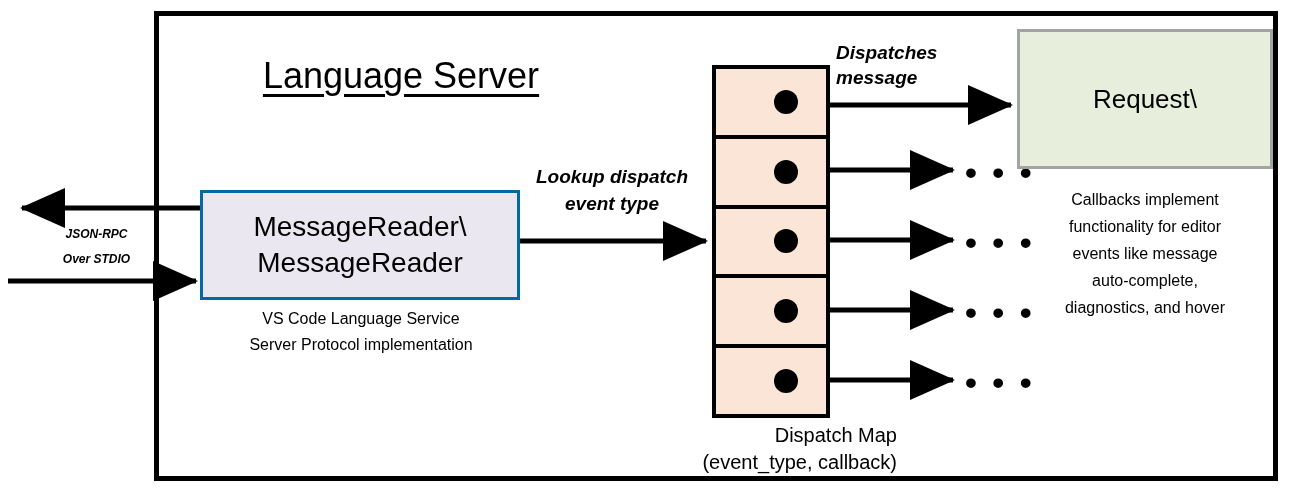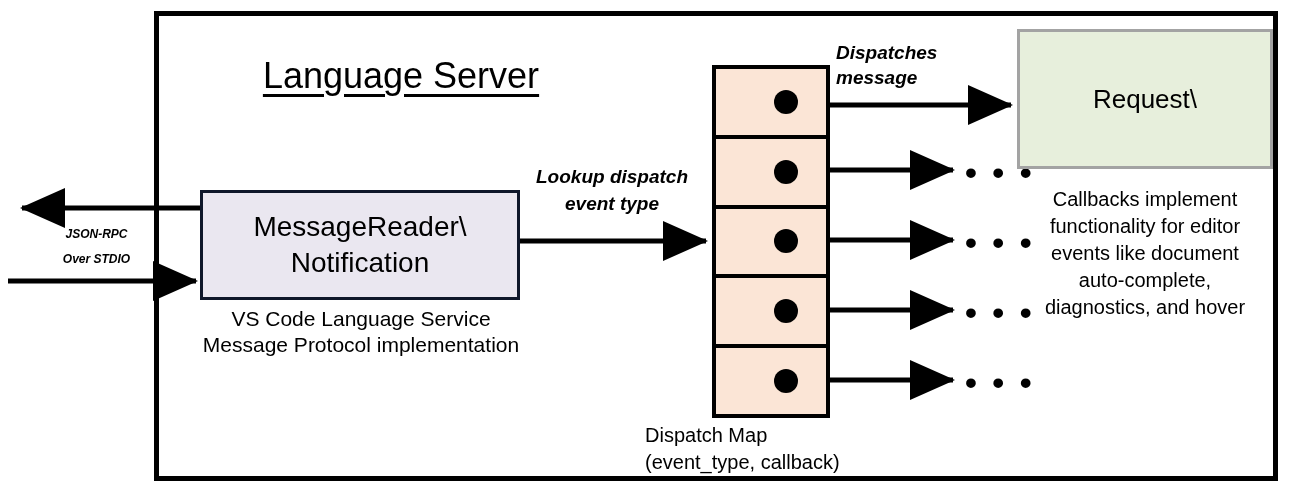--- a/index.html
+++ b/index.html
@@ -53,36 +53,36 @@
     text-align: center;
   }
 
   
   #reader-writer-box {
     left: 200px;
     top: 190px;
     width: 320px;
     height: 110px;
     background: #eae7f0;
-    border: 3px solid #0f172a;
+    border: 3px solid #0369a1;
     box-sizing: border-box;
     display: flex;
     align-items: center;
     justify-content: center;
   }
   #reader-writer-box .inner {
     font-size: 28px;
     line-height: 36px;
     text-align: center;
   }
   #reader-writer-caption {
     left: 196px;
     top: 306px;
     width: 330px;
-    font-size: 21px;
+    font-size: 16px;
     line-height: 26px;
     text-align: center;
   }
 
   
   #lookup-label {
     left: 512px;
     top: 155px;
     width: 200px;
     font-size: 19px;
@@ -121,21 +121,21 @@
     margin-top: -12px;
     border-radius: 50%;
     background: #000000;
   }
   #dispatch-map-caption {
     left: 645px;
     top: 422px;
     width: 252px;
     font-size: 20px;
     line-height: 27px;
-    text-align: left;
+    text-align: right;
   }
 
   
   #dispatches-label {
     left: 836px;
     top: 40px;
     width: 160px;
     font-size: 19px;
     line-height: 25px;
     font-style: italic;
@@ -158,21 +158,21 @@
   }
   #callback-box .inner {
     font-size: 26px;
     line-height: 36px;
     text-align: center;
   }
   #callback-caption {
     left: 1008px;
     top: 186px;
     width: 274px;
-    font-size: 20px;
+    font-size: 16px;
     line-height: 27px;
     text-align: center;
   }
 
   
   .ellipsis {
     position: absolute;
     font-size: 34px;
     line-height: 20px;
     font-weight: bold;
@@ -234,26 +234,26 @@
   </svg>
 
   <div class="abs" id="jsonrpc-label">
     <div>JSON-RPC</div>
     <div>Over STDIO</div>
   </div>
 
   <div class="abs" id="reader-writer-box">
     <div class="inner">
       <div>MessageReader\</div>
-      <div>Notification</div>
+      <div>MessageReader</div>
     </div>
   </div>
   <div class="abs" id="reader-writer-caption">
     <div>VS Code Language Service</div>
-    <div>Message Protocol implementation</div>
+    <div>Server Protocol implementation</div>
   </div>
 
   <div class="abs" id="lookup-label">
     <div>Lookup dispatch</div>
     <div>event type</div>
   </div>
 
   <div class="abs" id="dispatch-map">
     <div class="cell">
         <span class="cell-dot"></span>
@@ -287,18 +287,18 @@
   <div class="ellipsis" style="left:965px; top:372px;">• • •</div>
 
   <div class="abs" id="callback-box">
     <div class="inner">
       <div>Request\</div>
     </div>
   </div>
   <div class="abs" id="callback-caption">
     <div>Callbacks implement</div>
     <div>functionality for editor</div>
-    <div>events like document</div>
+    <div>events like message</div>
     <div>auto-complete,</div>
     <div>diagnostics, and hover</div>
   </div>
 
 </div>
 
 </body></html>

